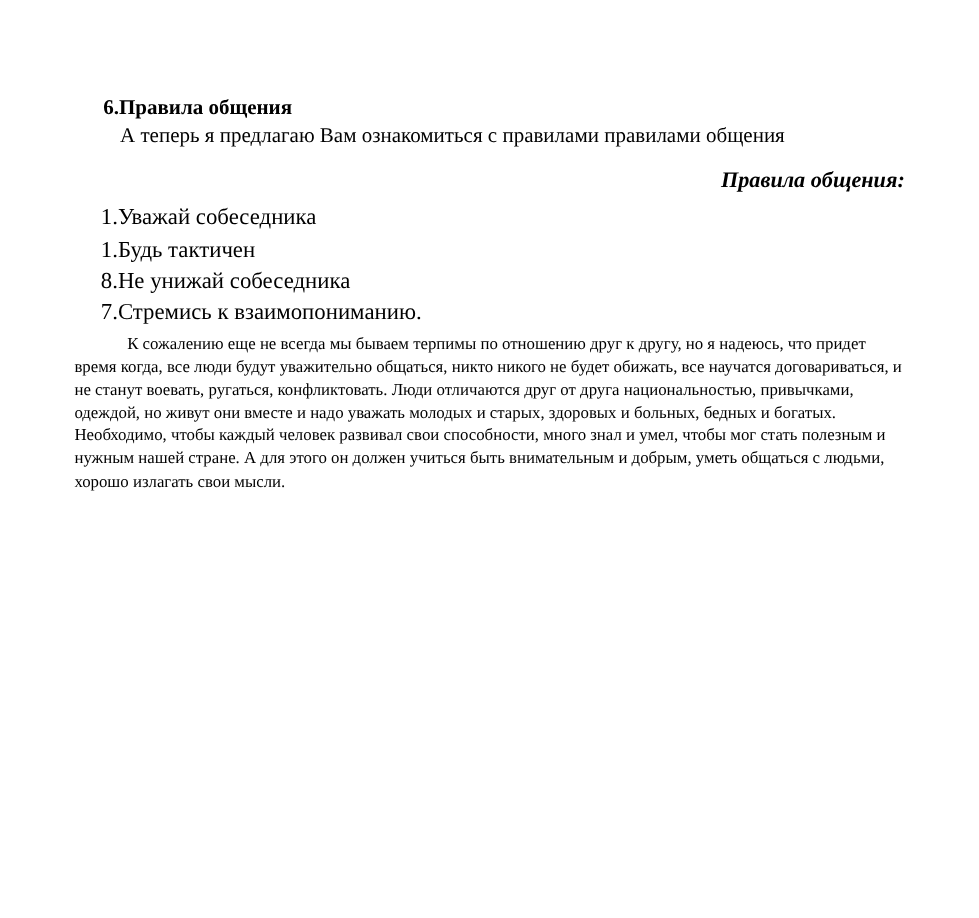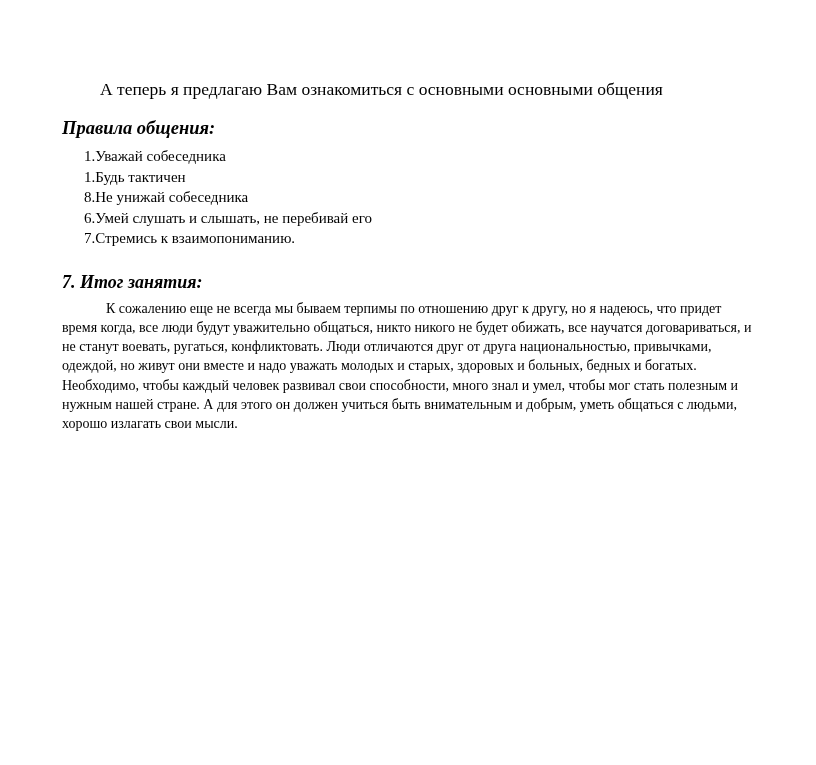--- a/index.html
+++ b/index.html
@@ -32,34 +32,34 @@
     font-size: 17.5px;
   }
   .para {
     margin: 0;
     text-indent: 38px;
     font-size: 17.5px;
     line-height: 1.35;
   }
   .rules-title {
     margin: 14px 0 6px 0;
-    text-align: left;
+    text-align: right;
     font-weight: bold;
     font-style: italic;
     font-size: 18.5px;
   }
   .rules-list {
     margin: 0;
     padding: 0;
     list-style: none;
   }
   .rules-list li {
     margin: 0 0 0 0;
     padding: 0 0 0 22px;
-    font-size: 15px;
+    font-size: 19px;
     line-height: 1.37;
   }
   .section-head {
     margin: 22px 0 0 0;
     font-weight: bold;
     font-style: italic;
     font-size: 18px;
   }
   .body-para {
     margin: 4px 0 0 0;
@@ -68,31 +68,30 @@
     line-height: 1.37;
     text-align: left;
   }
 </style>
 </head>
 <body>
 
 <div class="page">
   <div class="doc">
 
+    <p class="heading-bold">6.Правила общения</p>
 
-    <p class="para">А теперь я предлагаю Вам ознакомиться с основными основными общения</p>
+    <p class="para">А теперь я предлагаю Вам ознакомиться с правилами правилами общения</p>
 
     <p class="rules-title">Правила общения:</p>
 
     <ul class="rules-list">
       <li>1.Уважай собеседника</li>
       <li>1.Будь тактичен</li>
       <li>8.Не унижай собеседника</li>
-      <li>6.Умей слушать и слышать, не перебивай его</li>
       <li>7.Стремись к взаимопониманию.</li>
     </ul>
 
-    <p class="section-head">7. Итог занятия:</p>
 
     <p class="body-para">К сожалению еще не всегда мы бываем терпимы по отношению друг к другу, но я надеюсь, что придет время когда, все люди будут уважительно общаться, никто никого не будет обижать, все научатся договариваться, и не станут воевать, ругаться, конфликтовать. Люди отличаются друг от друга национальностью, привычками, одеждой, но живут они вместе и надо уважать молодых и старых, здоровых и больных, бедных и богатых. Необходимо, чтобы каждый человек развивал свои способности, много знал и умел, чтобы мог стать полезным и нужным нашей стране. А для этого он должен учиться быть внимательным и добрым, уметь общаться с людьми, хорошо излагать свои мысли.</p>
 
   </div>
 </div>
 
 </body></html>

